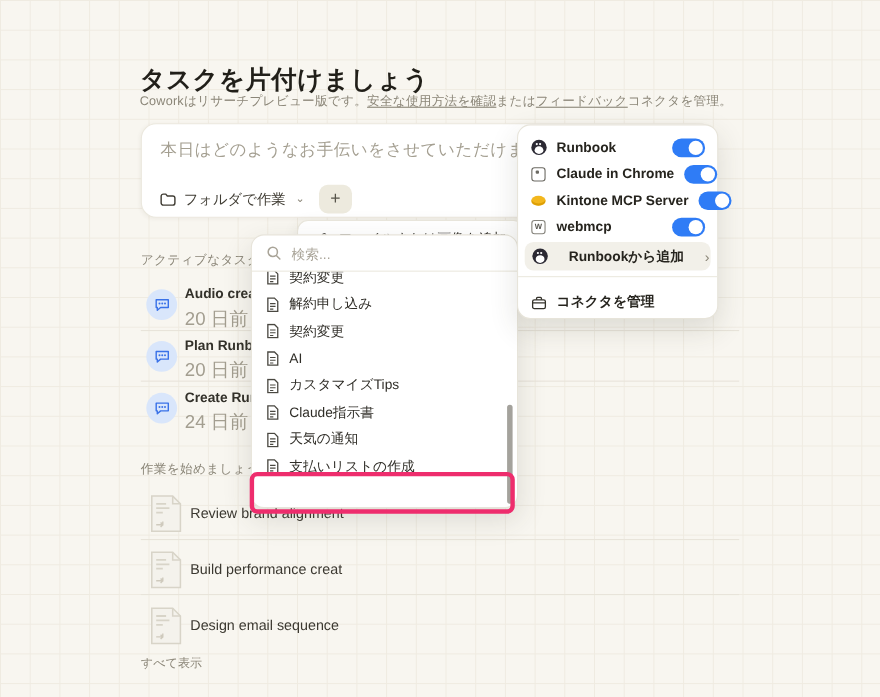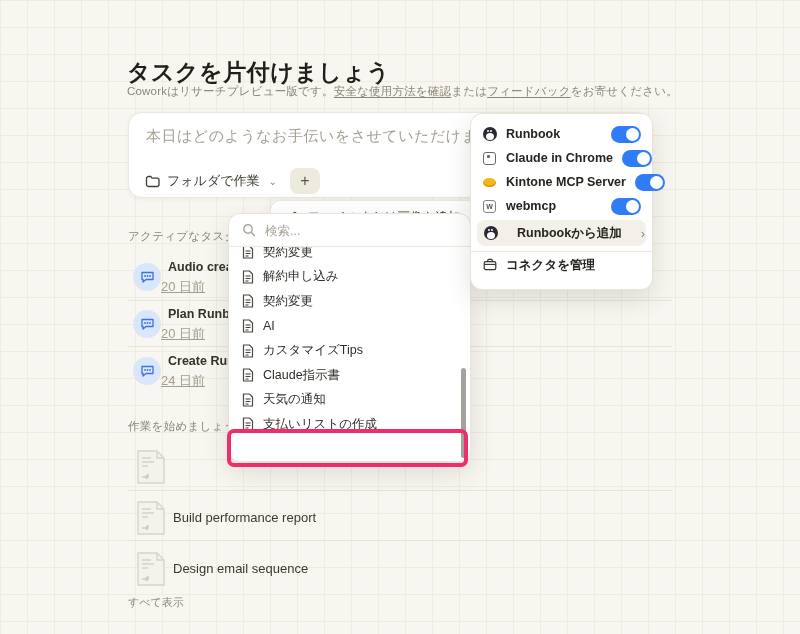--- a/index.html
+++ b/index.html
@@ -27,21 +27,21 @@
   .plus-btn{width:30px;height:26px;background:#edeade;border:none;border-radius:8px;
     font-size:16px;color:#57544a;line-height:1;cursor:pointer;display:flex;align-items:center;justify-content:center;}
   
   .sec-heading{font-size:11.5px;color:#8b8678;letter-spacing:.3px;}
   .h-active{left:128px;top:229px;}
   .divider{position:absolute;left:128px;width:544px;height:1px;background:#e8e4da;}
   .task-row{position:absolute;left:128px;width:340px;height:42px;cursor:pointer;}
   .task-ic{position:absolute;left:5px;width:28px;height:28px;border-radius:50%;background:#d9e6fb;
     display:flex;align-items:center;justify-content:center;}
   .task-tt{position:absolute;left:40px;top:2px;font-size:12.5px;font-weight:700;color:#33312a;white-space:nowrap;}
-  .task-age{position:absolute;left:33px;top:20px;font-size:13px;color:#a39e90;text-decoration:underline;}
+  .task-age{position:absolute;left:40px;top:20px;font-size:17px;color:#a39e90;}
   .h-start{left:128px;top:419px;}
   .tpl-row{position:absolute;left:128px;width:340px;height:40px;cursor:pointer;}
   .tpl-ic{position:absolute;left:7px;top:2px;}
   .tpl-tt{position:absolute;left:45px;top:12px;font-size:13px;color:#3b3830;white-space:nowrap;}
   .show-all{left:128px;top:595px;font-size:11px;color:#8b8678;cursor:pointer;text-align:right;}
   
   .attach-menu{left:270px;top:200px;width:205px;height:44px;background:#fff;border:1px solid #e9e6dc;
     border-radius:10px;box-shadow:0 4px 14px rgba(60,55,40,.10);z-index:2;}
   .attach-item{display:flex;align-items:center;gap:8px;padding:8px 0 0 14px;font-size:12.5px;color:#34322b;}
   
@@ -65,39 +65,39 @@
     box-shadow:0 10px 26px rgba(60,55,40,.14);z-index:5;padding:8px 0 6px;box-sizing:border-box;}
   .conn-row{height:24px;display:flex;align-items:center;gap:9px;padding:0 11px;cursor:pointer;}
   .conn-label{font-size:12.5px;font-weight:600;color:#26241e;flex:1;white-space:nowrap;}
   .toggle{width:30px;height:17px;border-radius:9px;position:relative;flex:0 0 auto;}
   .toggle .knob{position:absolute;right:2px;top:2px;width:13px;height:13px;border-radius:50%;background:#fff;}
   .conn-sub{height:26px;margin:2px 6px 0;background:#f2f0e9;border-radius:8px;display:flex;align-items:center;gap:19px;
     padding:0 6px;cursor:pointer;}
   .conn-sub .conn-label{font-weight:600;}
   .conn-sub .chev-r{font-size:13px;color:#8b8678;padding-right:2px;}
   .conn-div{height:1px;background:#ece9df;margin:5px 0;}
-  .conn-manage{height:26px;display:flex;align-items:flex-start;gap:9px;padding:0 11px;cursor:pointer;}
+  .conn-manage{height:26px;display:flex;align-items:flex-end;gap:9px;padding:0 11px;cursor:pointer;}
   .ic-wrap{width:15px;height:15px;display:flex;align-items:center;justify-content:center;flex:0 0 auto;}
   .runbook-ic{width:14px;height:14px;border-radius:50%;background:#2b2933;position:relative;overflow:hidden;}
   .runbook-ic:before{content:"";position:absolute;left:3px;top:6px;width:8px;height:7px;border-radius:50%;background:#fff;}
   .runbook-ic:after{content:"";position:absolute;left:4.5px;top:3px;width:2px;height:2px;border-radius:50%;background:#fff;box-shadow:3px 0 0 #fff;}
   .chrome-ic{width:11px;height:11px;border:1.6px solid #6b6962;border-radius:3px;position:relative;}
   .chrome-ic:before{content:"";position:absolute;left:2.6px;top:2.6px;width:3px;height:3px;border-radius:1px;background:#6b6962;}
   .kintone-ic{width:13px;height:9px;border-radius:50%;background:#f3b71d;box-shadow:inset 0 -2px 0 #dd9f06;}
   .webmcp-ic{width:11px;height:11px;border:1.4px solid #85837b;border-radius:3px;display:flex;align-items:center;justify-content:center;
     font-size:7px;font-weight:700;color:#55534c;}
 </style>
 </head>
 <body>
 
 <div class="screen">
 
   <h1 class="abs page-title">タスクを片付けましょう</h1>
   <div class="abs subtitle">
-    <span>Coworkはリサーチプレビュー版です。</span><a>安全な使用方法を確認</a><span>または</span><a>フィードバック</a><span>をお寄せください。</span>
+    <span>Coworkはリサーチプレビュー版です。</span><a>安全な使用方法を確認</a><span>または</span><a>フィードバック</a><span>コネクタを管理。</span>
   </div>
 
   <div class="abs composer">
     <div class="ph">本日はどのようなお手伝いをさせていただけますか?</div>
     <div class="composer-row">
       <button class="folder-btn">
         <span class="ic-wrap">
           <svg width="15" height="13" viewBox="0 0 15 13">
               <path d="M1.5 3.5c0-1.1.9-2 2-2h2.2l1.4 1.6h4.9c1.1 0 2 .9 2 2v4.4c0 1.1-.9 2-2 2H3.5c-1.1 0-2-.9-2-2z" fill="none" stroke="#403d34" stroke-width="1.3"></path>
             </svg>
@@ -160,35 +160,36 @@
     <span class="tpl-ic">
       <svg width="32" height="36" viewBox="0 0 32 36">
           <path d="M3 2h19l7 7v25H3z" fill="#f4f2ec" stroke="#d8d4c8" stroke-width="1.4"></path>
           <path d="M22 2v7h7" fill="none" stroke="#d8d4c8" stroke-width="1.4"></path>
           <line x1="7" y1="9" x2="16" y2="9" stroke="#d8d4c8" stroke-width="1.6"></line>
           <line x1="7" y1="13" x2="19" y2="13" stroke="#d8d4c8" stroke-width="1.6"></line>
           <line x1="7" y1="17" x2="13" y2="17" stroke="#d8d4c8" stroke-width="1.6"></line>
           <path d="M7 27h6v-3m0 3l-2-2m2 2l-2 2" transform="translate(0 1)" fill="none" stroke="#cfcabd" stroke-width="1.3"></path>
         </svg>
     </span>
+    <span class="tpl-tt">Review brand alignment</span>
   </div>
   <div class="divider" style="top:490px;"></div>
 
   <div class="tpl-row" style="top:498px;">
     <span class="tpl-ic">
       <svg width="32" height="36" viewBox="0 0 32 36">
           <path d="M3 2h19l7 7v25H3z" fill="#f4f2ec" stroke="#d8d4c8" stroke-width="1.4"></path>
           <path d="M22 2v7h7" fill="none" stroke="#d8d4c8" stroke-width="1.4"></path>
           <line x1="7" y1="9" x2="16" y2="9" stroke="#d8d4c8" stroke-width="1.6"></line>
           <line x1="7" y1="13" x2="19" y2="13" stroke="#d8d4c8" stroke-width="1.6"></line>
           <line x1="7" y1="17" x2="13" y2="17" stroke="#d8d4c8" stroke-width="1.6"></line>
           <path d="M7 27h6v-3m0 3l-2-2m2 2l-2 2" transform="translate(0 1)" fill="none" stroke="#cfcabd" stroke-width="1.3"></path>
         </svg>
     </span>
-    <span class="tpl-tt">Build performance report</span>
+    <span class="tpl-tt">Build performance creat</span>
   </div>
   <div class="divider" style="top:540px;"></div>
 
   <div class="tpl-row" style="top:549px;">
     <span class="tpl-ic">
       <svg width="32" height="36" viewBox="0 0 32 36">
           <path d="M3 2h19l7 7v25H3z" fill="#f4f2ec" stroke="#d8d4c8" stroke-width="1.4"></path>
           <path d="M22 2v7h7" fill="none" stroke="#d8d4c8" stroke-width="1.4"></path>
           <line x1="7" y1="9" x2="16" y2="9" stroke="#d8d4c8" stroke-width="1.6"></line>
           <line x1="7" y1="13" x2="19" y2="13" stroke="#d8d4c8" stroke-width="1.6"></line>

